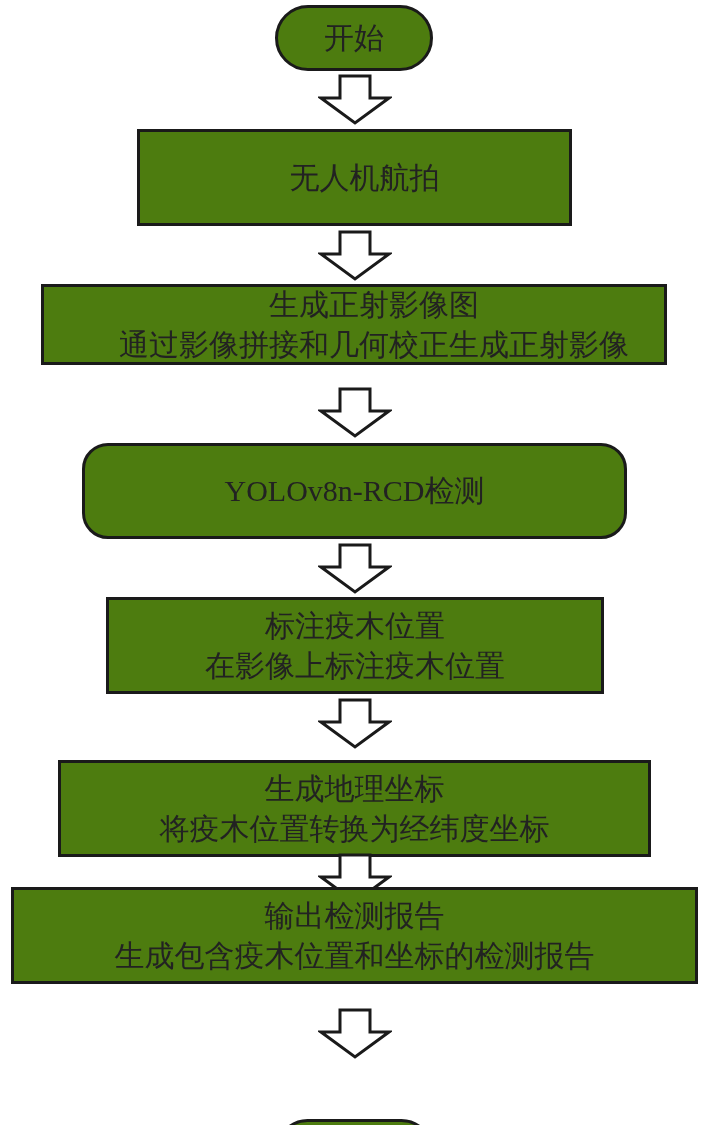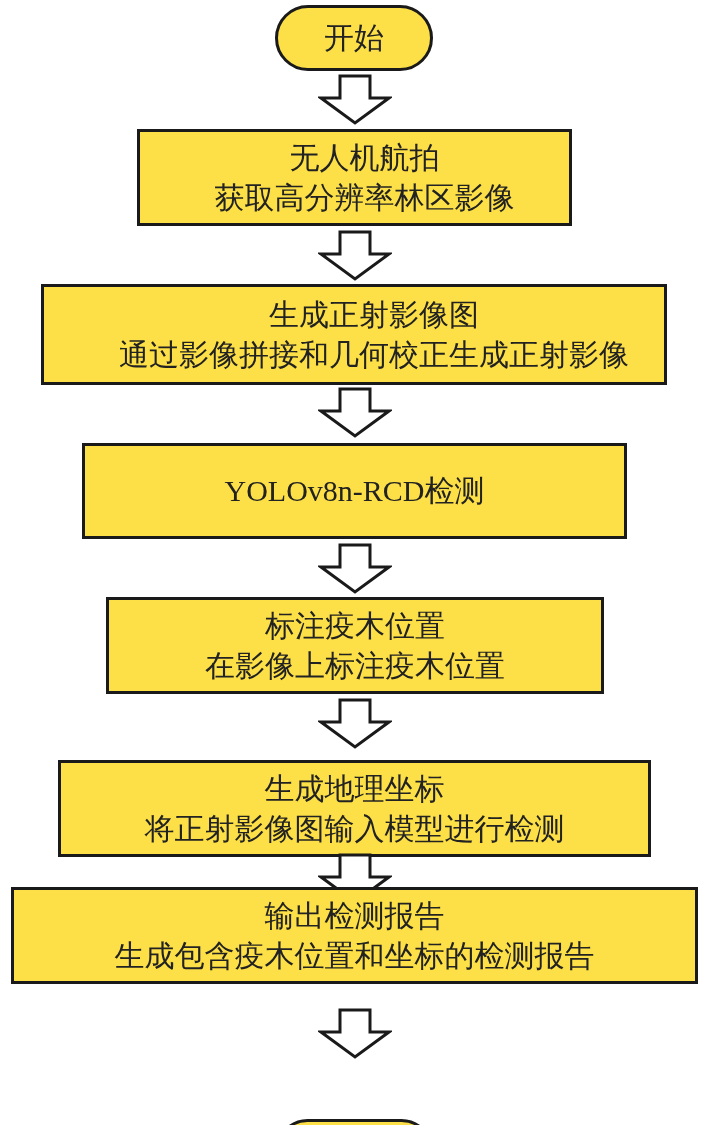--- a/index.html
+++ b/index.html
@@ -1,19 +1,19 @@
 <!DOCTYPE html>
 <html><head>
 <meta charset="utf-8">
 <style>
   html, body { margin: 0; padding: 0; background: #ffffff; }
   body { width: 709px; height: 1125px; position: relative; overflow: hidden;
          font-family: "Liberation Serif", "DejaVu Serif", serif; color: #222; }
   .node { position: absolute; box-sizing: border-box; border: 3px solid #1a1a1a;
-          background: #fde047; display: flex; flex-direction: column;
+          background: #4d7c0f; display: flex; flex-direction: column;
           align-items: center; justify-content: center; text-align: center; }
   .terminal { border-radius: 34px; }
   .line { font-size: 30px; line-height: 40px; white-space: nowrap; letter-spacing: 0px; }
   .arrow { position: absolute; left: 318px; width: 74px; height: 52px; }
   .arrow svg { display: block; }
 </style>
 </head>
 <body>
 
 <div class="node terminal" style="left:275px; top:5px; width:158px; height:66px;">
@@ -21,41 +21,40 @@
 </div>
 
 <div class="arrow" style="top:74px;">
     <svg width="74" height="52" viewBox="0 0 74 52">
       <polygon points="22,2 52,2 52,24 71,24 37,49 3,24 22,24" fill="#fff" stroke="#1a1a1a" stroke-width="3" stroke-linejoin="miter"></polygon>
     </svg>
   </div>
 
 <div class="node" style="left:137px; top:129px; width:435px; height:97px;padding-left:20px;">
   <span class="line">无人机航拍</span>
-  <span class="line">获取高分辨率林区影像</span>
 </div>
 
 <div class="arrow" style="top:230px;">
     <svg width="74" height="52" viewBox="0 0 74 52">
       <polygon points="22,2 52,2 52,24 71,24 37,49 3,24 22,24" fill="#fff" stroke="#1a1a1a" stroke-width="3" stroke-linejoin="miter"></polygon>
     </svg>
   </div>
 
-<div class="node" style="left:41px; top:284px; width:626px; height:101px;padding-left:40px;">
+<div class="node" style="left:41px; top:284px; width:626px; height:81px;padding-left:40px;">
   <span class="line">生成正射影像图</span>
   <span class="line">通过影像拼接和几何校正生成正射影像</span>
 </div>
 
 <div class="arrow" style="top:387px;">
     <svg width="74" height="52" viewBox="0 0 74 52">
       <polygon points="22,2 52,2 52,24 71,24 37,49 3,24 22,24" fill="#fff" stroke="#1a1a1a" stroke-width="3" stroke-linejoin="miter"></polygon>
     </svg>
   </div>
 
-<div class="node" style="left:82px; top:443px; width:545px; height:96px;">
+<div class="node" style="left:82px; top:443px; width:545px; height:96px;border-radius:26px;">
   <span class="line">YOLOv8n-RCD检测</span>
 </div>
 
 <div class="arrow" style="top:543px;">
     <svg width="74" height="52" viewBox="0 0 74 52">
       <polygon points="22,2 52,2 52,24 71,24 37,49 3,24 22,24" fill="#fff" stroke="#1a1a1a" stroke-width="3" stroke-linejoin="miter"></polygon>
     </svg>
   </div>
 
 <div class="node" style="left:106px; top:597px; width:498px; height:97px;">
@@ -64,21 +63,21 @@
 </div>
 
 <div class="arrow" style="top:698px;">
     <svg width="74" height="52" viewBox="0 0 74 52">
       <polygon points="22,2 52,2 52,24 71,24 37,49 3,24 22,24" fill="#fff" stroke="#1a1a1a" stroke-width="3" stroke-linejoin="miter"></polygon>
     </svg>
   </div>
 
 <div class="node" style="left:58px; top:752px; width:593px; height:97px;margin-top:8px;">
   <span class="line">生成地理坐标</span>
-  <span class="line">将正射影像图输入模型进行检测</span>
+  <span class="line">将疫木位置转换为经纬度坐标</span>
 </div>
 
 <div class="arrow" style="top:853px;">
     <svg width="74" height="52" viewBox="0 0 74 52">
       <polygon points="22,2 52,2 52,24 71,24 37,49 3,24 22,24" fill="#fff" stroke="#1a1a1a" stroke-width="3" stroke-linejoin="miter"></polygon>
     </svg>
   </div>
 
 <div class="node" style="left:11px; top:887px; width:687px; height:97px;justify-content:center;">
   <span class="line">输出检测报告</span>

